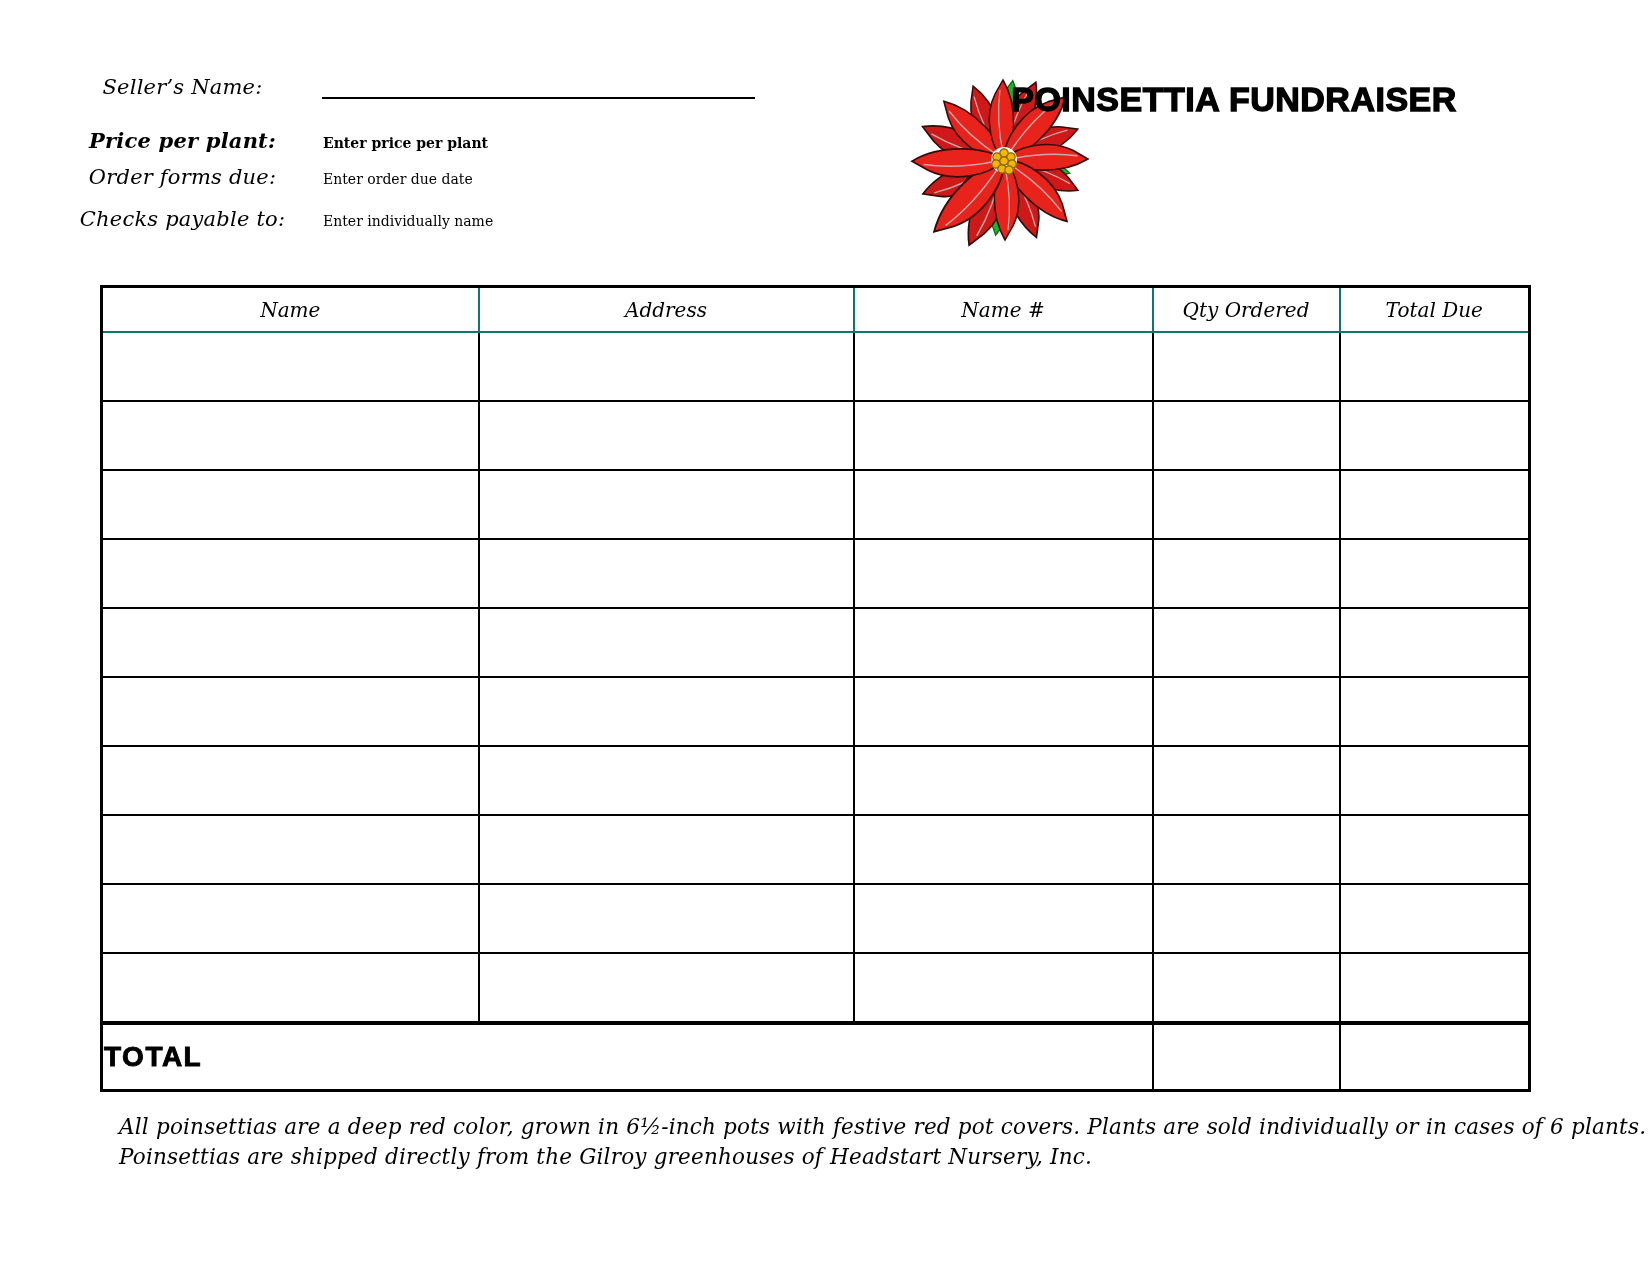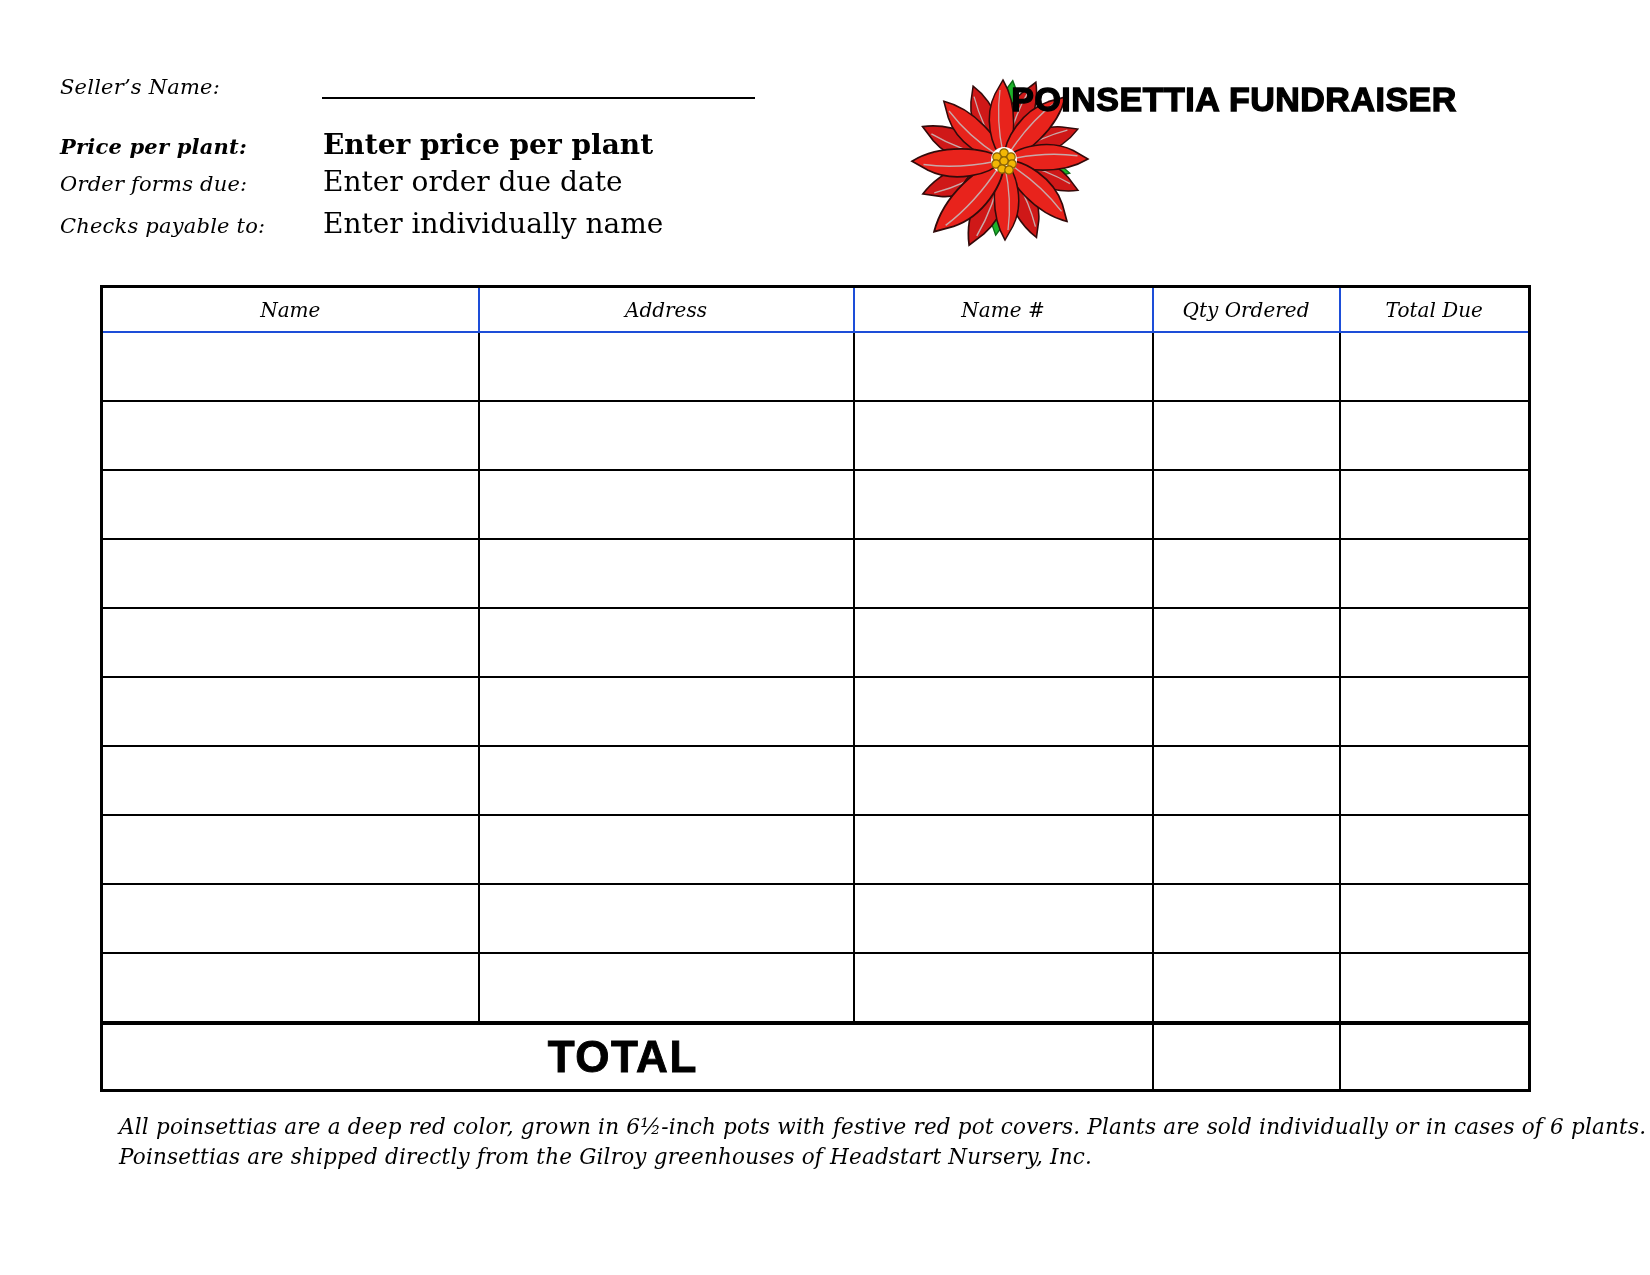--- a/index.html
+++ b/index.html
@@ -4,24 +4,24 @@
 <style>
   html,body{margin:0;padding:0;background:#fff;}
   .page{
     position:relative;width:1650px;height:1275px;background:#fff;
     font-family:"DejaVu Serif", serif;color:#000;overflow:hidden;
   }
 
   
   .meta-row{position:absolute;left:60px;display:flex;align-items:baseline;}
   .meta-label{
-    width:245px;text-align:left;font-style:italic;font-size:21px;
+    width:245px;text-align:center;font-style:italic;font-size:21px;
     letter-spacing:0.2px;
   }
-  .meta-value{margin-left:18px;font-size:28px;}
+  .meta-value{margin-left:18px;font-size:14px;}
   .seller-line{
     position:absolute;left:322px;top:97px;width:433px;height:0;
     border-bottom:2px solid #000;
   }
 
   
   .title-block{
     position:absolute;left:960px;top:76px;width:548px;text-align:center;
     font-family:"Liberation Sans", sans-serif;font-weight:bold;
     font-size:34px;line-height:46px;letter-spacing:0.5px;
@@ -30,30 +30,30 @@
 
   .poinsettia{position:absolute;left:850px;top:72px;}
 
   
   table.order{
     position:absolute;left:100px;top:285px;width:1428px;
     border-collapse:collapse;table-layout:fixed;
     border:3px solid #000;
   }
   table.order th{
-    height:41px;border:2px solid #1d4ed8;
+    height:41px;border:2px solid #0f766e;
     font-style:italic;font-weight:normal;font-size:20px;
     text-align:center;vertical-align:middle;
   }
   table.order td{height:65px;border:2px solid #000;}
   table.order tfoot td{border-top:4px solid #000;height:62px;}
   td.total-label{
-    text-align:center;padding-right:10px;vertical-align:middle;
+    text-align:left;padding-right:10px;vertical-align:middle;
     font-family:"Liberation Sans", sans-serif;font-weight:bold;
-    font-size:44px;letter-spacing:1.5px;-webkit-text-stroke:0.9px #000;
+    font-size:28px;letter-spacing:1.5px;-webkit-text-stroke:0.9px #000;
   }
 
   
   .footer-note{
     position:absolute;left:119px;top:1112px;width:1500px;
     font-style:italic;font-size:21.5px;line-height:30px;letter-spacing:0.2px;
   }
   .footer-note div{white-space:nowrap;}
 </style>
 </head>

